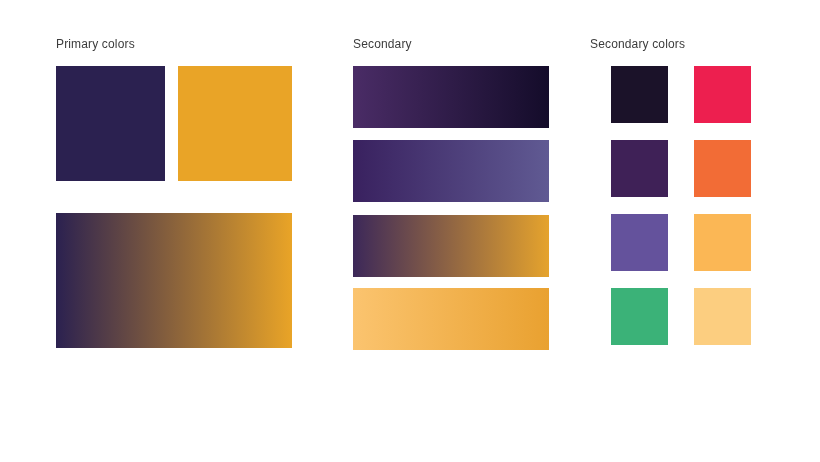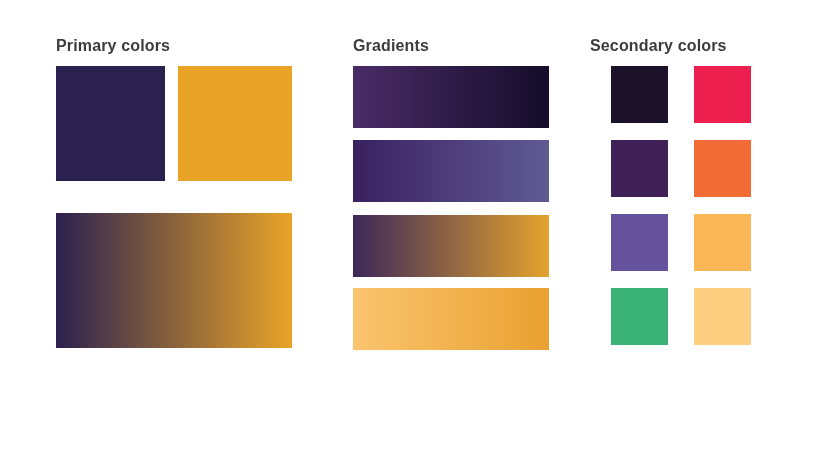--- a/index.html
+++ b/index.html
@@ -16,22 +16,22 @@
     -webkit-font-smoothing: antialiased;
   }
   .canvas {
     position: absolute;
     inset: 0;
     background: #ffffff;
   }
   .section-label {
     position: absolute;
     font-family: "Liberation Sans", sans-serif;
-    font-size: 16px;
-    font-weight: 700;
+    font-size: 12px;
+    font-weight: 400;
     color: #3c3c3c;
     letter-spacing: 0.15px;
     white-space: nowrap;
   }
   .swatch {
     position: absolute;
     display: block;
   }
 
   
@@ -64,21 +64,21 @@
 <div class="canvas">
 
   <div class="section-label" id="label-primary">Primary colors</div>
 
   <div class="swatch" id="primary-dark" style="background: rgb(43, 33, 80);"></div>
 
   <div class="swatch" id="primary-accent" style="background: rgb(233, 164, 39);"></div>
 
   <div class="swatch" id="primary-gradient" style="background: linear-gradient(90deg, rgb(43, 33, 80) 0%, rgb(233, 164, 39) 100%);"></div>
 
-  <div class="section-label" id="label-gradients">Gradients</div>
+  <div class="section-label" id="label-gradients">Secondary</div>
 
   <div class="swatch grad-bar" id="grad-1" style="background: linear-gradient(90deg, rgb(74, 44, 102) 0%, rgb(20, 12, 42) 100%);"></div>
 
   <div class="swatch grad-bar" id="grad-2" style="background: linear-gradient(90deg, rgb(57, 33, 95) 0%, rgb(96, 90, 147) 100%);"></div>
 
   <div class="swatch grad-bar" id="grad-3" style="background: linear-gradient(90deg, rgb(60, 40, 89) 0%, rgb(229, 163, 45) 100%);"></div>
 
   <div class="swatch grad-bar" id="grad-4" style="background: linear-gradient(90deg, rgb(251, 196, 111) 0%, rgb(233, 161, 48) 100%);"></div>
 
   <div class="section-label" id="label-secondary">Secondary colors</div>

